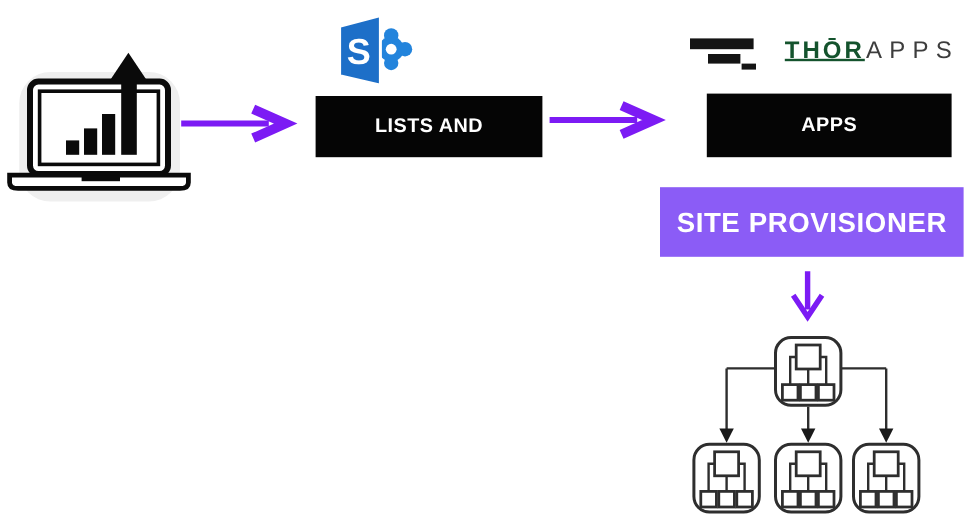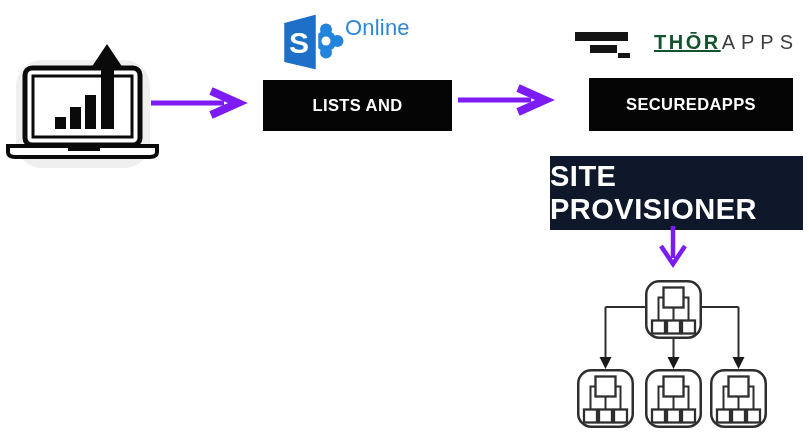--- a/index.html
+++ b/index.html
@@ -34,23 +34,23 @@
   .black-box{
     background:#050505;color:#ffffff;display:flex;flex-direction:row;
     align-items:center;justify-content:center;text-align:center;
     font-weight:700;font-size:16.5px;line-height:21px;letter-spacing:0.4px;
   }
   .lists-box{left:263px;top:80px;width:189px;height:51px;}
   .secured-box{left:589px;top:78px;width:204px;height:53px;}
 
   
   .provisioner-box{
-    left:550px;top:156px;width:253px;height:74px;background:#0f172a;
+    left:550px;top:156px;width:253px;height:58px;background:#8b5cf6;
     color:#fff;display:flex;align-items:center;justify-content:center;
-    font-weight:800;font-size:29px;letter-spacing:0.5px;
+    font-weight:800;font-size:23px;letter-spacing:0.5px;
   }
 
   .arrow-svg{overflow:visible;}
 </style>
 </head>
 <body>
 
 <div id="stage">
 
   <svg class="abs" style="left:5px;top:38px;" width="160" height="132" viewBox="0 0 160 132">
@@ -82,21 +82,20 @@
       <circle cx="45" cy="19.5" r="6" fill="#2384dc"></circle>
       <circle cx="56.5" cy="31" r="6" fill="#2384dc"></circle>
       <circle cx="45" cy="42.5" r="6" fill="#2384dc"></circle>
       <circle cx="33.5" cy="31" r="6" fill="#2384dc"></circle>
       <circle cx="45" cy="31" r="4.5" fill="#ffffff"></circle>
     </g>
     <polygon points="2,12 36,3 36,61 2,53" fill="#1d6fc8" stroke="#ffffff" stroke-width="2.5"></polygon>
     <text x="18" y="43" text-anchor="middle" font-family="Liberation Sans, sans-serif" font-size="30" font-weight="700" fill="#ffffff">S</text>
   </svg>
   <div class="abs sp-text">
-    <span style="display:block">Online</span>
   </div>
 
   <div class="abs black-box lists-box">
     <span>LISTS AND</span>
   </div>
 
   <svg class="abs arrow-svg" style="left:455px;top:85px;" width="95" height="30" viewBox="0 0 95 30">
     <line x1="3" y1="15" x2="76" y2="15" stroke="#7c1bf4" stroke-width="5"></line>
     <polyline points="63,3 90,15 63,27" fill="none" stroke="#7c1bf4" stroke-width="8" stroke-linejoin="miter"></polyline>
   </svg>
@@ -104,21 +103,20 @@
   <div class="abs" style="left:0;top:0;width:0;height:0;">
     <div class="abs thor-bar" style="left:575px;top:32px;width:53px;height:9px;"></div>
     <div class="abs thor-bar" style="left:590px;top:45px;width:27px;height:8px;"></div>
     <div class="abs thor-bar" style="left:618px;top:53px;width:12px;height:5px;"></div>
   </div>
   <div class="abs thor-text">
     <span class="thor-strong">THŌR</span><span class="thor-light">APPS</span>
   </div>
 
   <div class="abs black-box secured-box">
-    <span>SECURED</span>
     <span>APPS</span>
   </div>
 
   <div class="abs provisioner-box">
     <span>SITE PROVISIONER</span>
   </div>
 
   <svg class="abs arrow-svg" style="left:656px;top:222px;" width="34" height="48" viewBox="0 0 34 48">
     <line x1="17" y1="4" x2="17" y2="36" stroke="#7c1bf4" stroke-width="4.5"></line>
     <polyline points="5,24 17,42 29,24" fill="none" stroke="#7c1bf4" stroke-width="4.5" stroke-linejoin="miter"></polyline>

